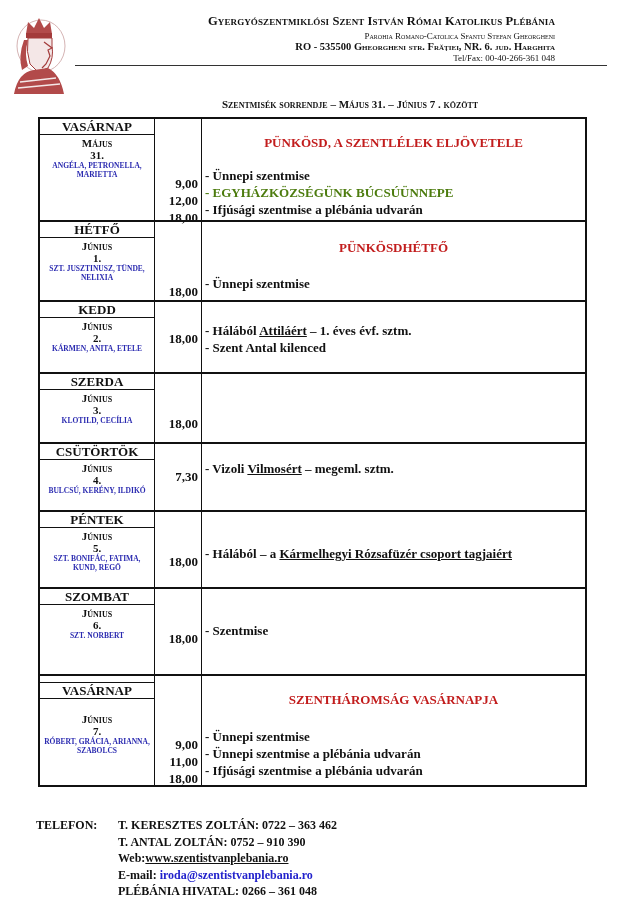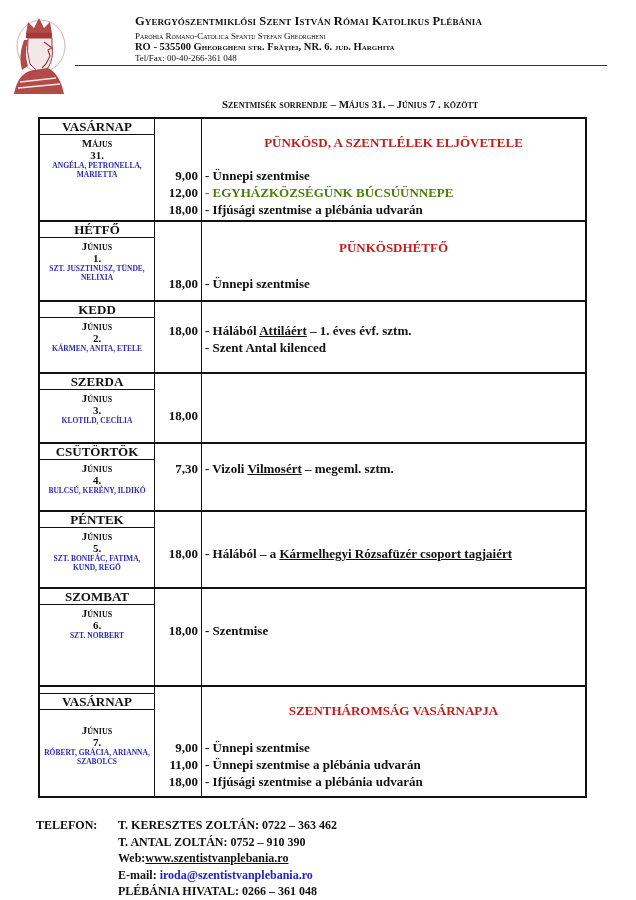--- a/index.html
+++ b/index.html
@@ -1,39 +1,39 @@
 <!DOCTYPE html>
 <html><head>
 <meta charset="utf-8">
 <style>
   html, body { margin:0; padding:0; background:#ffffff; }
   body { width:636px; height:900px; position:relative; overflow:hidden; font-family:"Liberation Serif", "DejaVu Serif", serif; color:#111; }
   .logo { position:absolute; left:8px; top:12px; width:62px; height:88px; }
-  .hdr { position:absolute; left:135px; width:420px; text-align:left; }
+  .hdr { position:absolute; left:135px; width:420px; text-align:right; }
   .hdr-title { top:14px; font-size:12.5px; font-weight:bold; font-variant:small-caps; letter-spacing:0.1px; }
   .hdr-sub { top:31px; font-size:9px; font-variant:small-caps; }
   .hdr-addr { top:41px; font-size:10.5px; font-weight:bold; font-variant:small-caps; }
   .hdr-tel { top:53px; font-size:9px; }
   .hdr-rule { position:absolute; left:75px; width:532px; top:65px; border-top:1px solid #333; }
   .sched-title { position:absolute; left:140px; width:420px; top:98px; text-align:center; font-size:11px; font-weight:bold; font-variant:small-caps; }
 
   .tbl { position:absolute; left:38px; top:117px; width:549px; border:2px solid #111; box-sizing:border-box; }
   .row { position:relative; border-top:2px solid #111; box-sizing:border-box; }
   .row:first-child { border-top:none; }
   .daycol { position:absolute; left:0; top:0; bottom:0; width:115px; border-right:1.5px solid #111; box-sizing:border-box; }
   .dayname { height:15px; border-bottom:1.5px solid #111; text-align:center; font-weight:bold; font-size:13px; line-height:15px; }
   .dayinfo { text-align:center; padding-top:2px; }
   .month { font-weight:bold; font-variant:small-caps; font-size:11px; line-height:12px; }
   .daynum { font-weight:bold; font-size:11px; line-height:12px; }
   .names { color:#2a2ab0; font-weight:bold; font-size:7.5px; line-height:9px; padding:0 3px; }
   .timecol { position:absolute; left:115px; top:0; bottom:0; width:47px; border-right:1.5px solid #111; box-sizing:border-box; }
   .desccol { position:absolute; left:162px; top:0; bottom:0; right:0; }
   .feast { position:absolute; left:0; right:0; text-align:center; color:#c21d1d; font-weight:bold; font-size:13px; }
   .line { position:absolute; font-weight:bold; font-size:13px; white-space:nowrap; line-height:17px; }
-  .tline { position:absolute; right:3px; font-weight:bold; font-size:13px; line-height:17px; text-align:right; }
+  .tline { position:absolute; right:3px; font-weight:bold; font-size:13px; line-height:17px; text-align:right;margin-top:8px; }
   .blue { color:#4d7c0f; }
   u { text-decoration:underline; }
 
   .footer { position:absolute; left:36px; top:797px; font-size:12px; font-weight:bold; line-height:16.5px;margin-top:20px; }
   .footer .lbl { display:inline-block; width:82px; }
   .footer .ind { padding-left:82px; }
   .footer a { color:#2222cc; }
   .footer .web { text-decoration:underline; }
 </style>
 </head>
@@ -153,21 +153,21 @@
           <div class="names">SZT. BONIFÁC, FATIMA, KUND, REGŐ</div>
         </div>
       </div>
       <div class="timecol">
         <div class="tline" style="top:33px">18,00</div>
       </div>
       <div class="desccol">
         <div class="line" style="left:3px;top:33px"><span>- Hálából – a </span><u>Kármelhegyi Rózsafüzér csoport tagjaiért</u></div>
       </div>
     </div>
-    <div class="row" style="height: 98px;">
+    <div class="row" style="height: 87px;">
       <div class="daycol">
         <div class="dayname">SZOMBAT</div>
         <div class="dayinfo" style="padding-top:2px">
           <div class="month">Június</div>
           <div class="daynum">6.</div>
           <div class="names">SZT. NORBERT</div>
         </div>
       </div>
       <div class="timecol">
         <div class="tline" style="top:33px">18,00</div>

